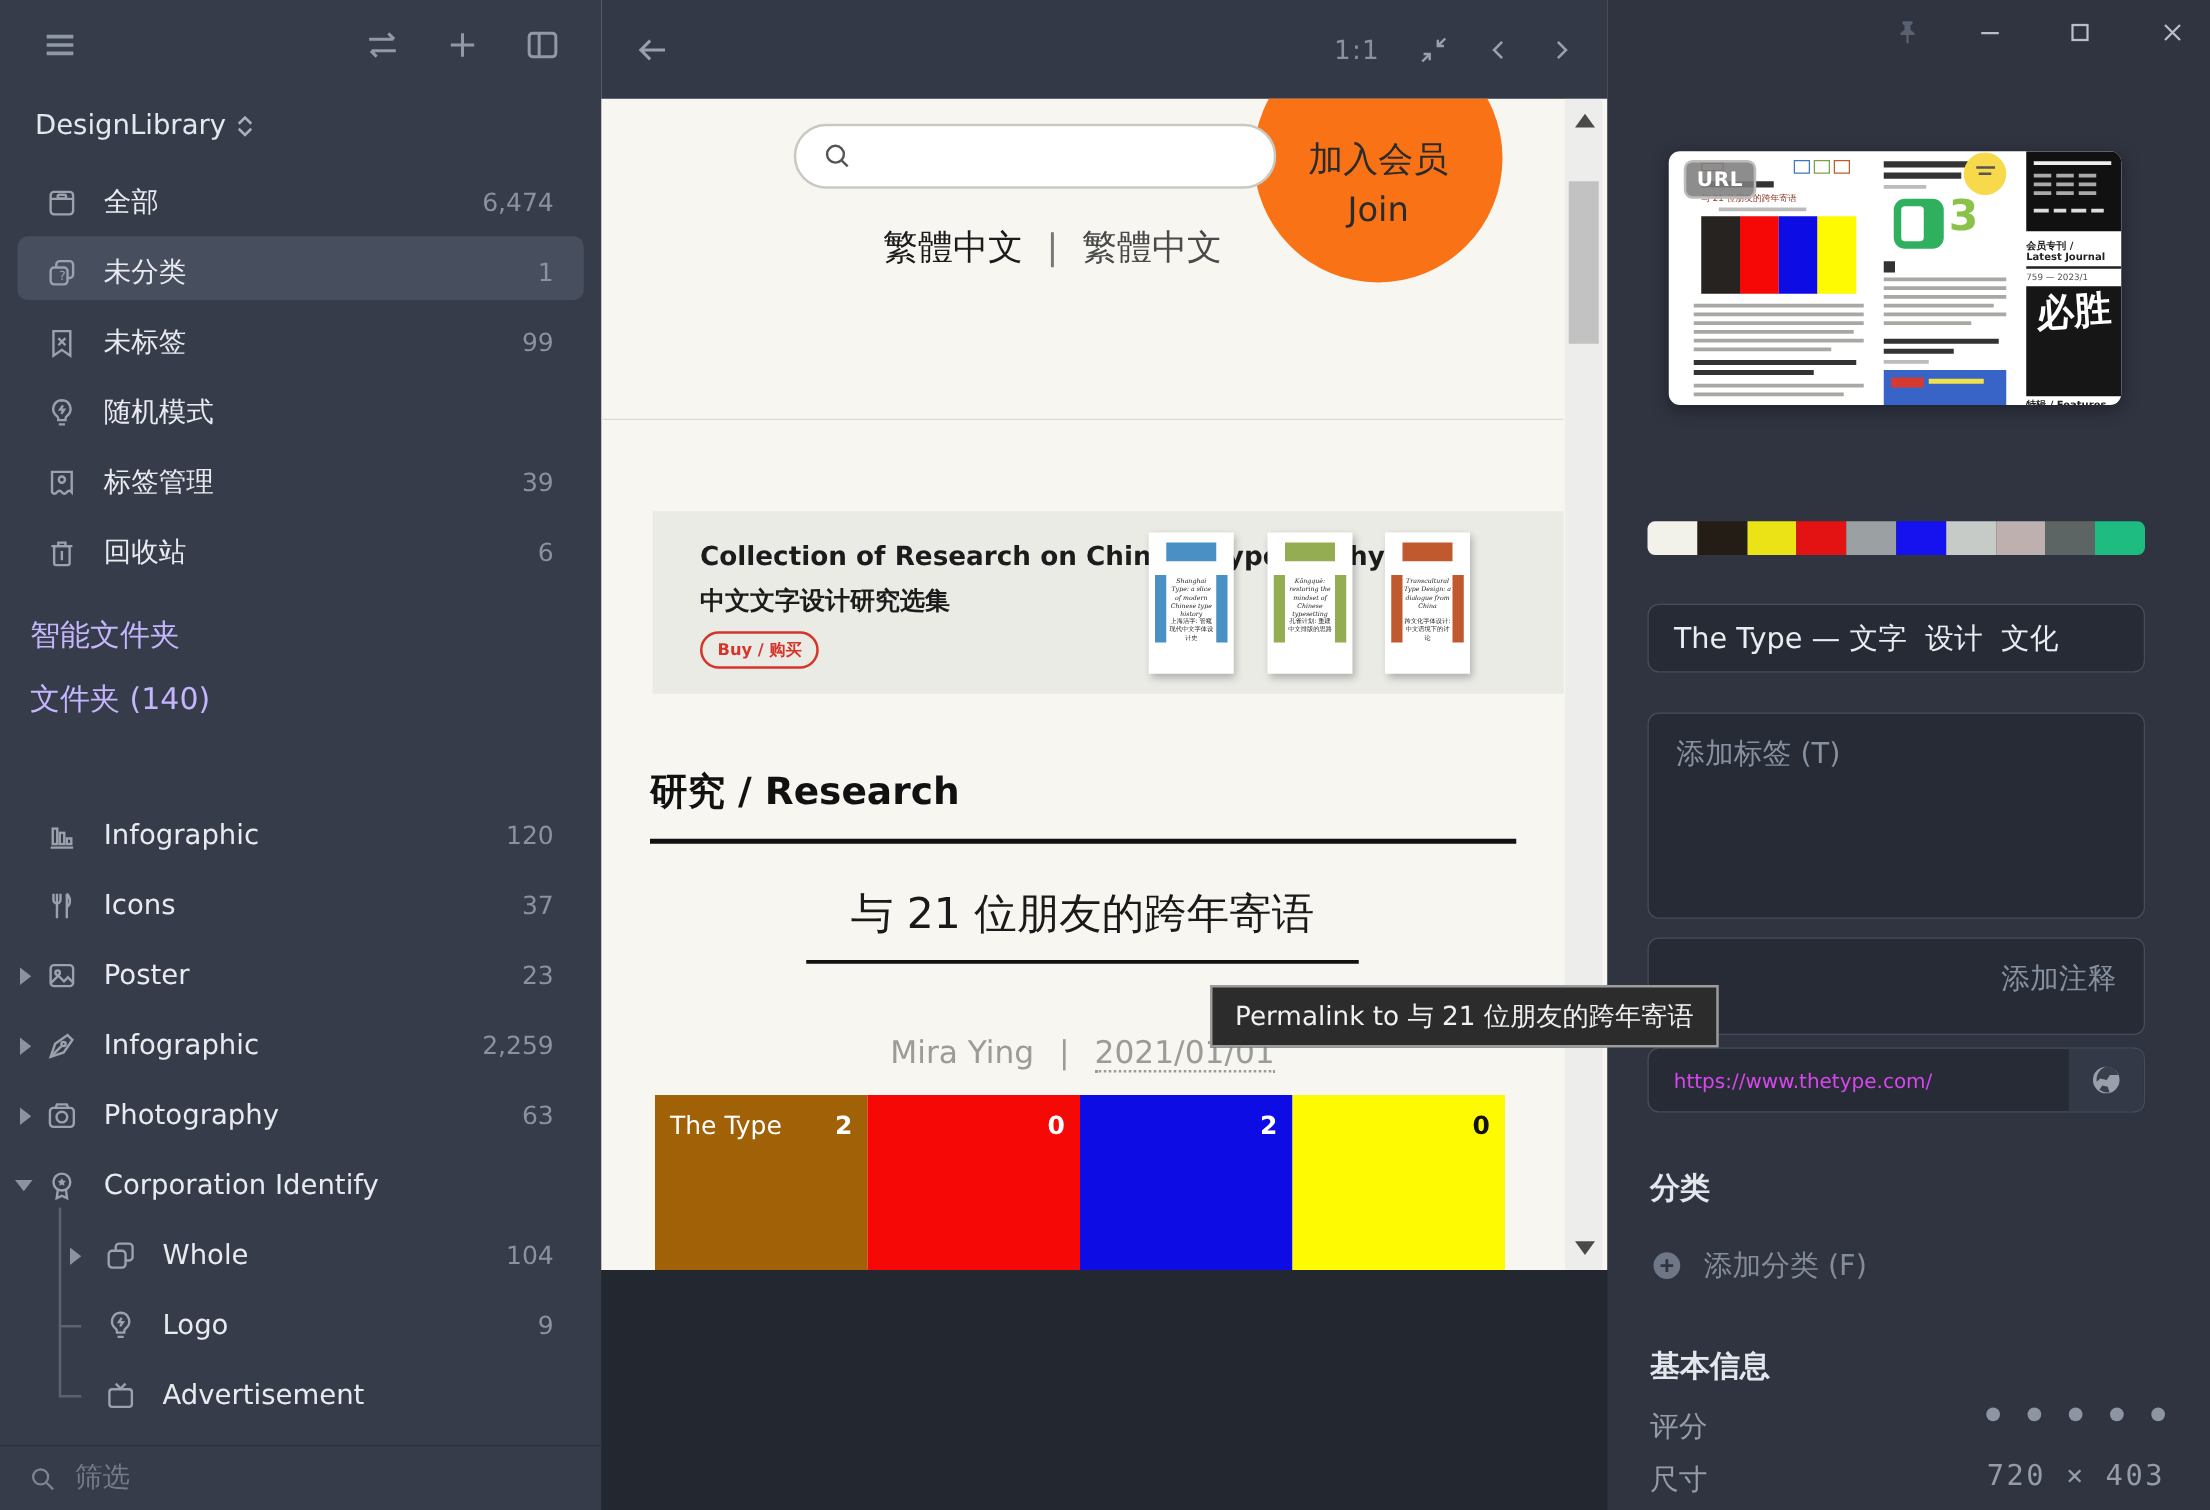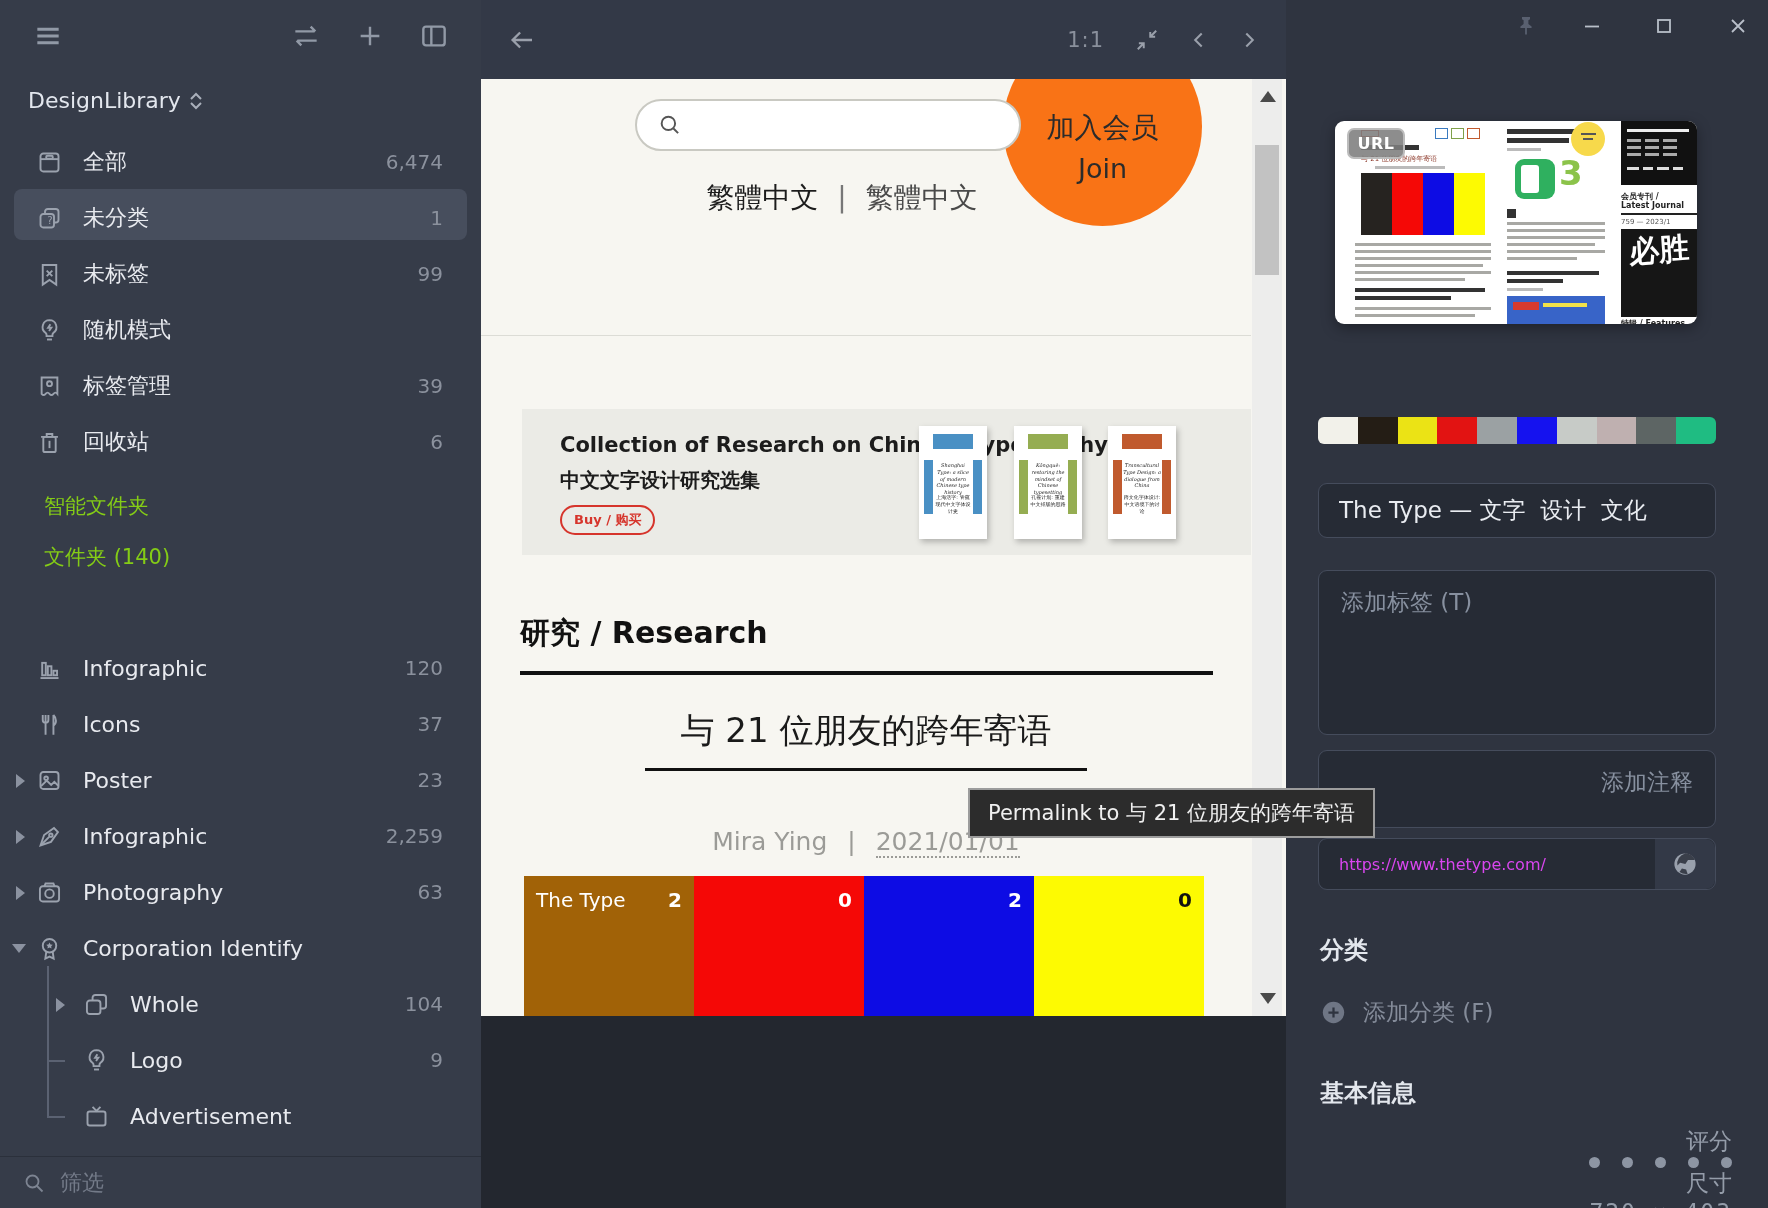--- a/index.html
+++ b/index.html
@@ -8,21 +8,21 @@
   .abs { position:absolute; }
 
   
   #sidebar { position:absolute; left:0; top:0; width:481px; height:1208px; background:#363c49; }
   .side-top-icon { position:absolute; top:20px; width:32px; height:32px; color:#9199a6; cursor:pointer; }
   #lib-name { position:absolute; left:28px; top:88px; color:#e3e7ee; font-size:22px; display:flex; align-items:center; gap:8px; }
   .srow { position:absolute; left:0; right:0; height:48px; display:flex; align-items:center; color:#e8eaef; font-size:22px; cursor:pointer; }
   .srow .ic { width:27px; height:27px; margin-left:36px; margin-right:20px; color:#9ba2ae; flex:0 0 auto; }
   .srow .cnt { position:absolute; right:38px; color:#8b919d; font-size:20px; }
   .srow.child .ic { margin-left:83px; }
-  .sec-head { position:absolute; left:44px; color:#84cc16; font-size:21px; }
+  .sec-head { position:absolute; left:24px; color:#c4b5fd; font-size:24px; }
   .sel-bg { position:absolute; left:14px; right:14px; top:189px; height:51px; background:#474e5d; border-radius:8px; }
   .tri-r { width:0; height:0; border-top:7px solid transparent; border-bottom:7px solid transparent; border-left:9px solid #8b92a0; position:absolute; }
   .tri-d { width:0; height:0; border-left:7px solid transparent; border-right:7px solid transparent; border-top:9px solid #8b92a0; position:absolute; }
   .treeline { position:absolute; background:#5b6272; }
   #filterbar { position:absolute; left:0; right:0; bottom:0; height:52px; border-top:1px solid #2b303b; display:flex; align-items:center; }
   #filterbar .ic { width:24px; height:24px; margin-left:22px; margin-right:14px; color:#7d8492; }
   #filter-input { background:transparent; border:none; outline:none; color:#cdd2da; font-size:22px; width:300px; font-family:inherit; }
   #filter-input::placeholder { color:#737a88; }
 
   
@@ -81,21 +81,21 @@
   #swatches div:last-child { border-radius:0 6px 6px 0; }
   .field { position:absolute; left:32px; width:398px; background:#262b35; border:1px solid #454c5c; border-radius:9px; color:#e9ecf1; }
   #title-input { top:483px; height:55px; font-size:23px; padding:0 20px; outline:none; font-family:inherit; width:398px; }
   #tags-box { top:570px; height:165px; font-size:23px; color:#87909f; padding:16px 22px; cursor:text; }
   #notes-box { top:750px; height:78px; font-size:23px; color:#87909f; padding:16px 22px; cursor:text;text-align:right; }
   #url-field { top:838px; height:52px; display:flex; align-items:center; }
   #url-input { background:transparent; border:none; outline:none; color:#d946ef; font-size:16px; padding:0 0 0 20px; flex:1; font-family:inherit; min-width:0; }
   #globe-btn { width:60px; height:100%; background:#333947; border-radius:0 9px 9px 0; display:flex; align-items:center; justify-content:center; cursor:pointer; }
   .phead { position:absolute; left:34px; font-size:24px; font-weight:bold; color:#e3e7ed; }
   #add-cat { position:absolute; left:34px; top:997px; display:flex; align-items:center; gap:16px; color:#848b99; font-size:23px; cursor:pointer; }
-  .inforow { position:absolute; left:34px; right:36px; display:flex; align-items:flex-end; color:#949ca9; font-size:23px;flex-direction:column; }
+  .inforow { position:absolute; left:34px; right:36px; display:flex; align-items:flex-start; color:#949ca9; font-size:23px; }
   #dots { margin-left:auto; display:flex; gap:22px; }
   #dots span { width:11px; height:11px; border-radius:50%; background:#8d95a3; display:block; cursor:pointer; }
   #size-val { margin-left:auto; font-family:"DejaVu Sans Mono","Liberation Mono",monospace; letter-spacing:2px; }
 
   svg.i { display:block; width:100%; height:100%; }
 </style>
 </head>
 <body>
 
 <div id="sidebar">

